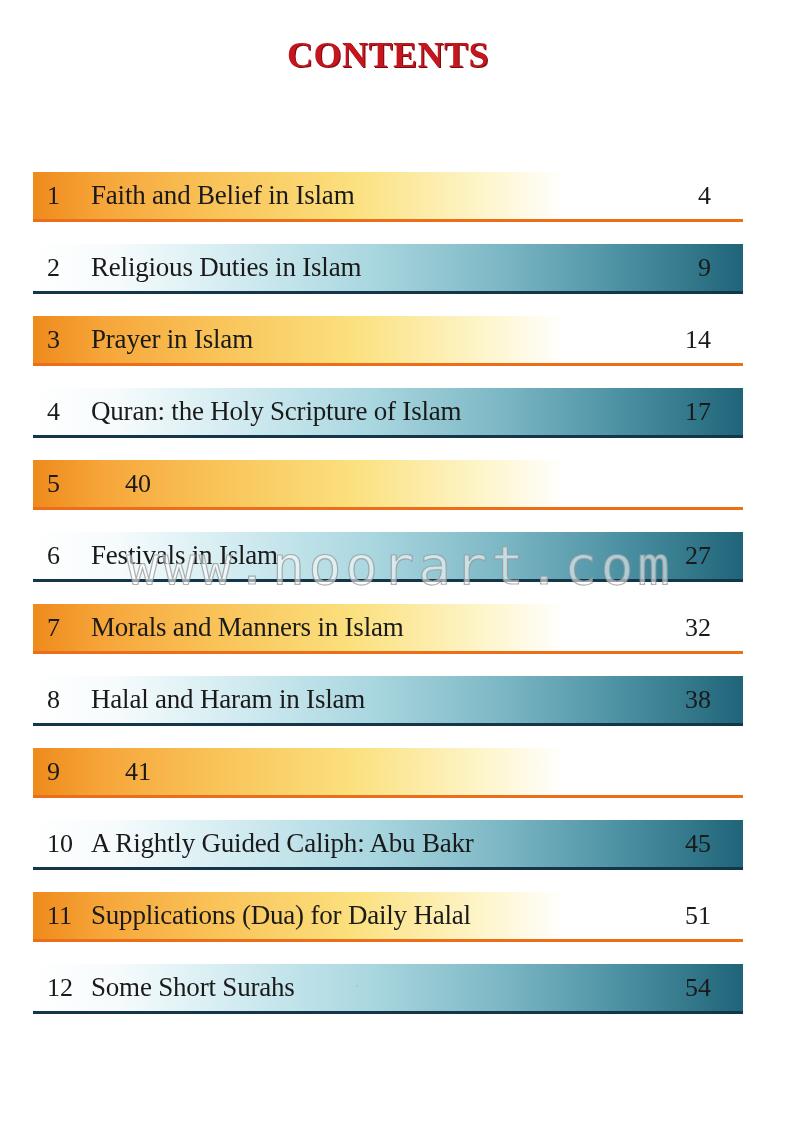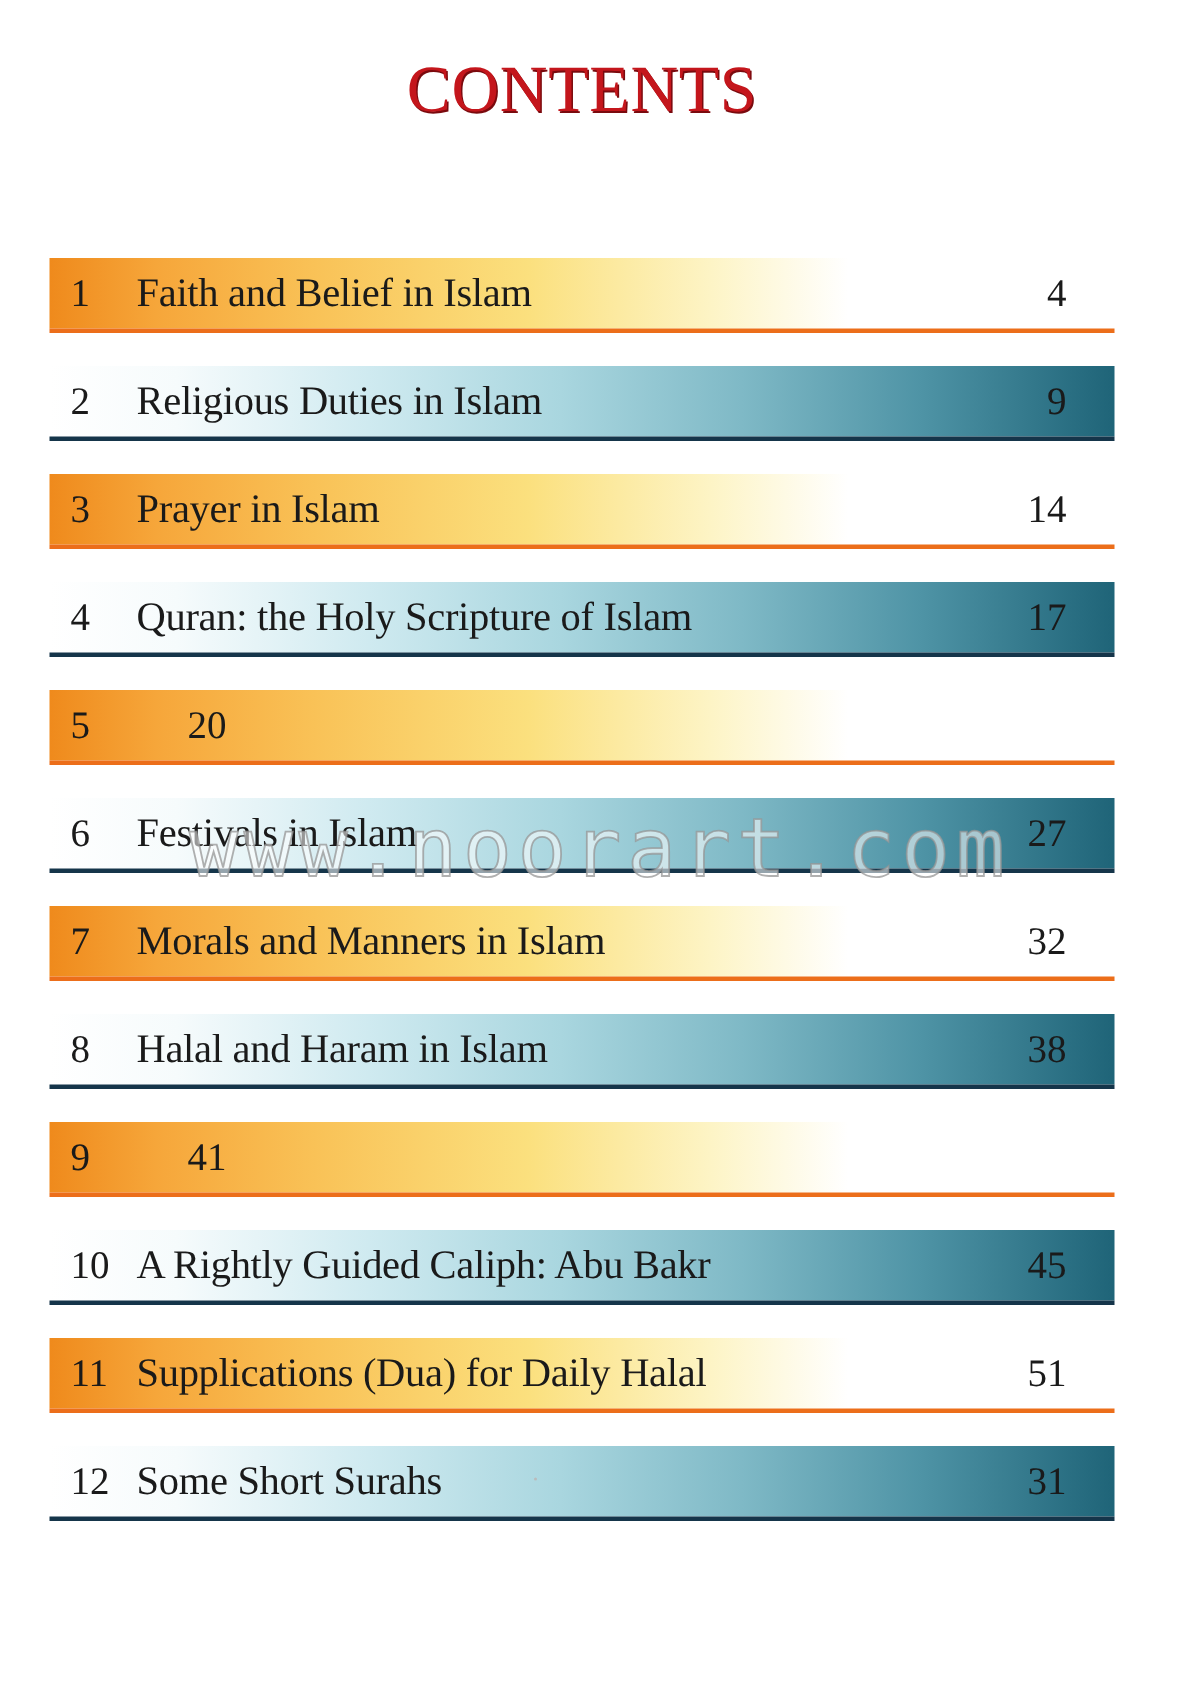--- a/index.html
+++ b/index.html
@@ -20,22 +20,22 @@
     width: 800px; height: 1130px;
     background: #ffffff;
   }
   .title {
     position: absolute;
     top: 34px;
     left: 0;
     width: 776px;
     text-align: center;
     font-family: "Liberation Serif", "DejaVu Serif", serif;
-    font-weight: normal;
-    font-size: 44px;
+    font-weight: bold;
+    font-size: 36px;
     letter-spacing: 0.5px;
     color: #c4161c;
     text-shadow: 1px 1px 0 #7a0a0e;
   }
   .toc {
     position: absolute;
     left: 33px;
     top: 172px;
     width: 710px;
   }
@@ -151,21 +151,21 @@
     </div>
 
     <div class="row teal">
       <span class="num">4</span>
       <span class="label">Quran: the Holy Scripture of Islam</span>
       <span class="page-no">17</span>
     </div>
 
     <div class="row orange">
       <span class="num">5</span>
-      <span class="page-no">20</span>
+      <span class="page-no">40</span>
     </div>
 
     <div class="row teal">
       <span class="num">6</span>
       <span class="label">Festivals in Islam</span>
       <span class="page-no">27</span>
     </div>
 
     <div class="row orange">
       <span class="num">7</span>
@@ -192,20 +192,20 @@
 
     <div class="row orange">
       <span class="num two-digit">11</span>
       <span class="label">Supplications (Dua) for Daily Halal</span>
       <span class="page-no">51</span>
     </div>
 
     <div class="row teal">
       <span class="num two-digit">12</span>
       <span class="label">Some Short Surahs</span>
-      <span class="page-no">31</span>
+      <span class="page-no">54</span>
     </div>
 
   </div>
 
   <div class="watermark">www.noorart.com</div>
   <div class="dot"></div>
 </div>
 
 </body></html>

